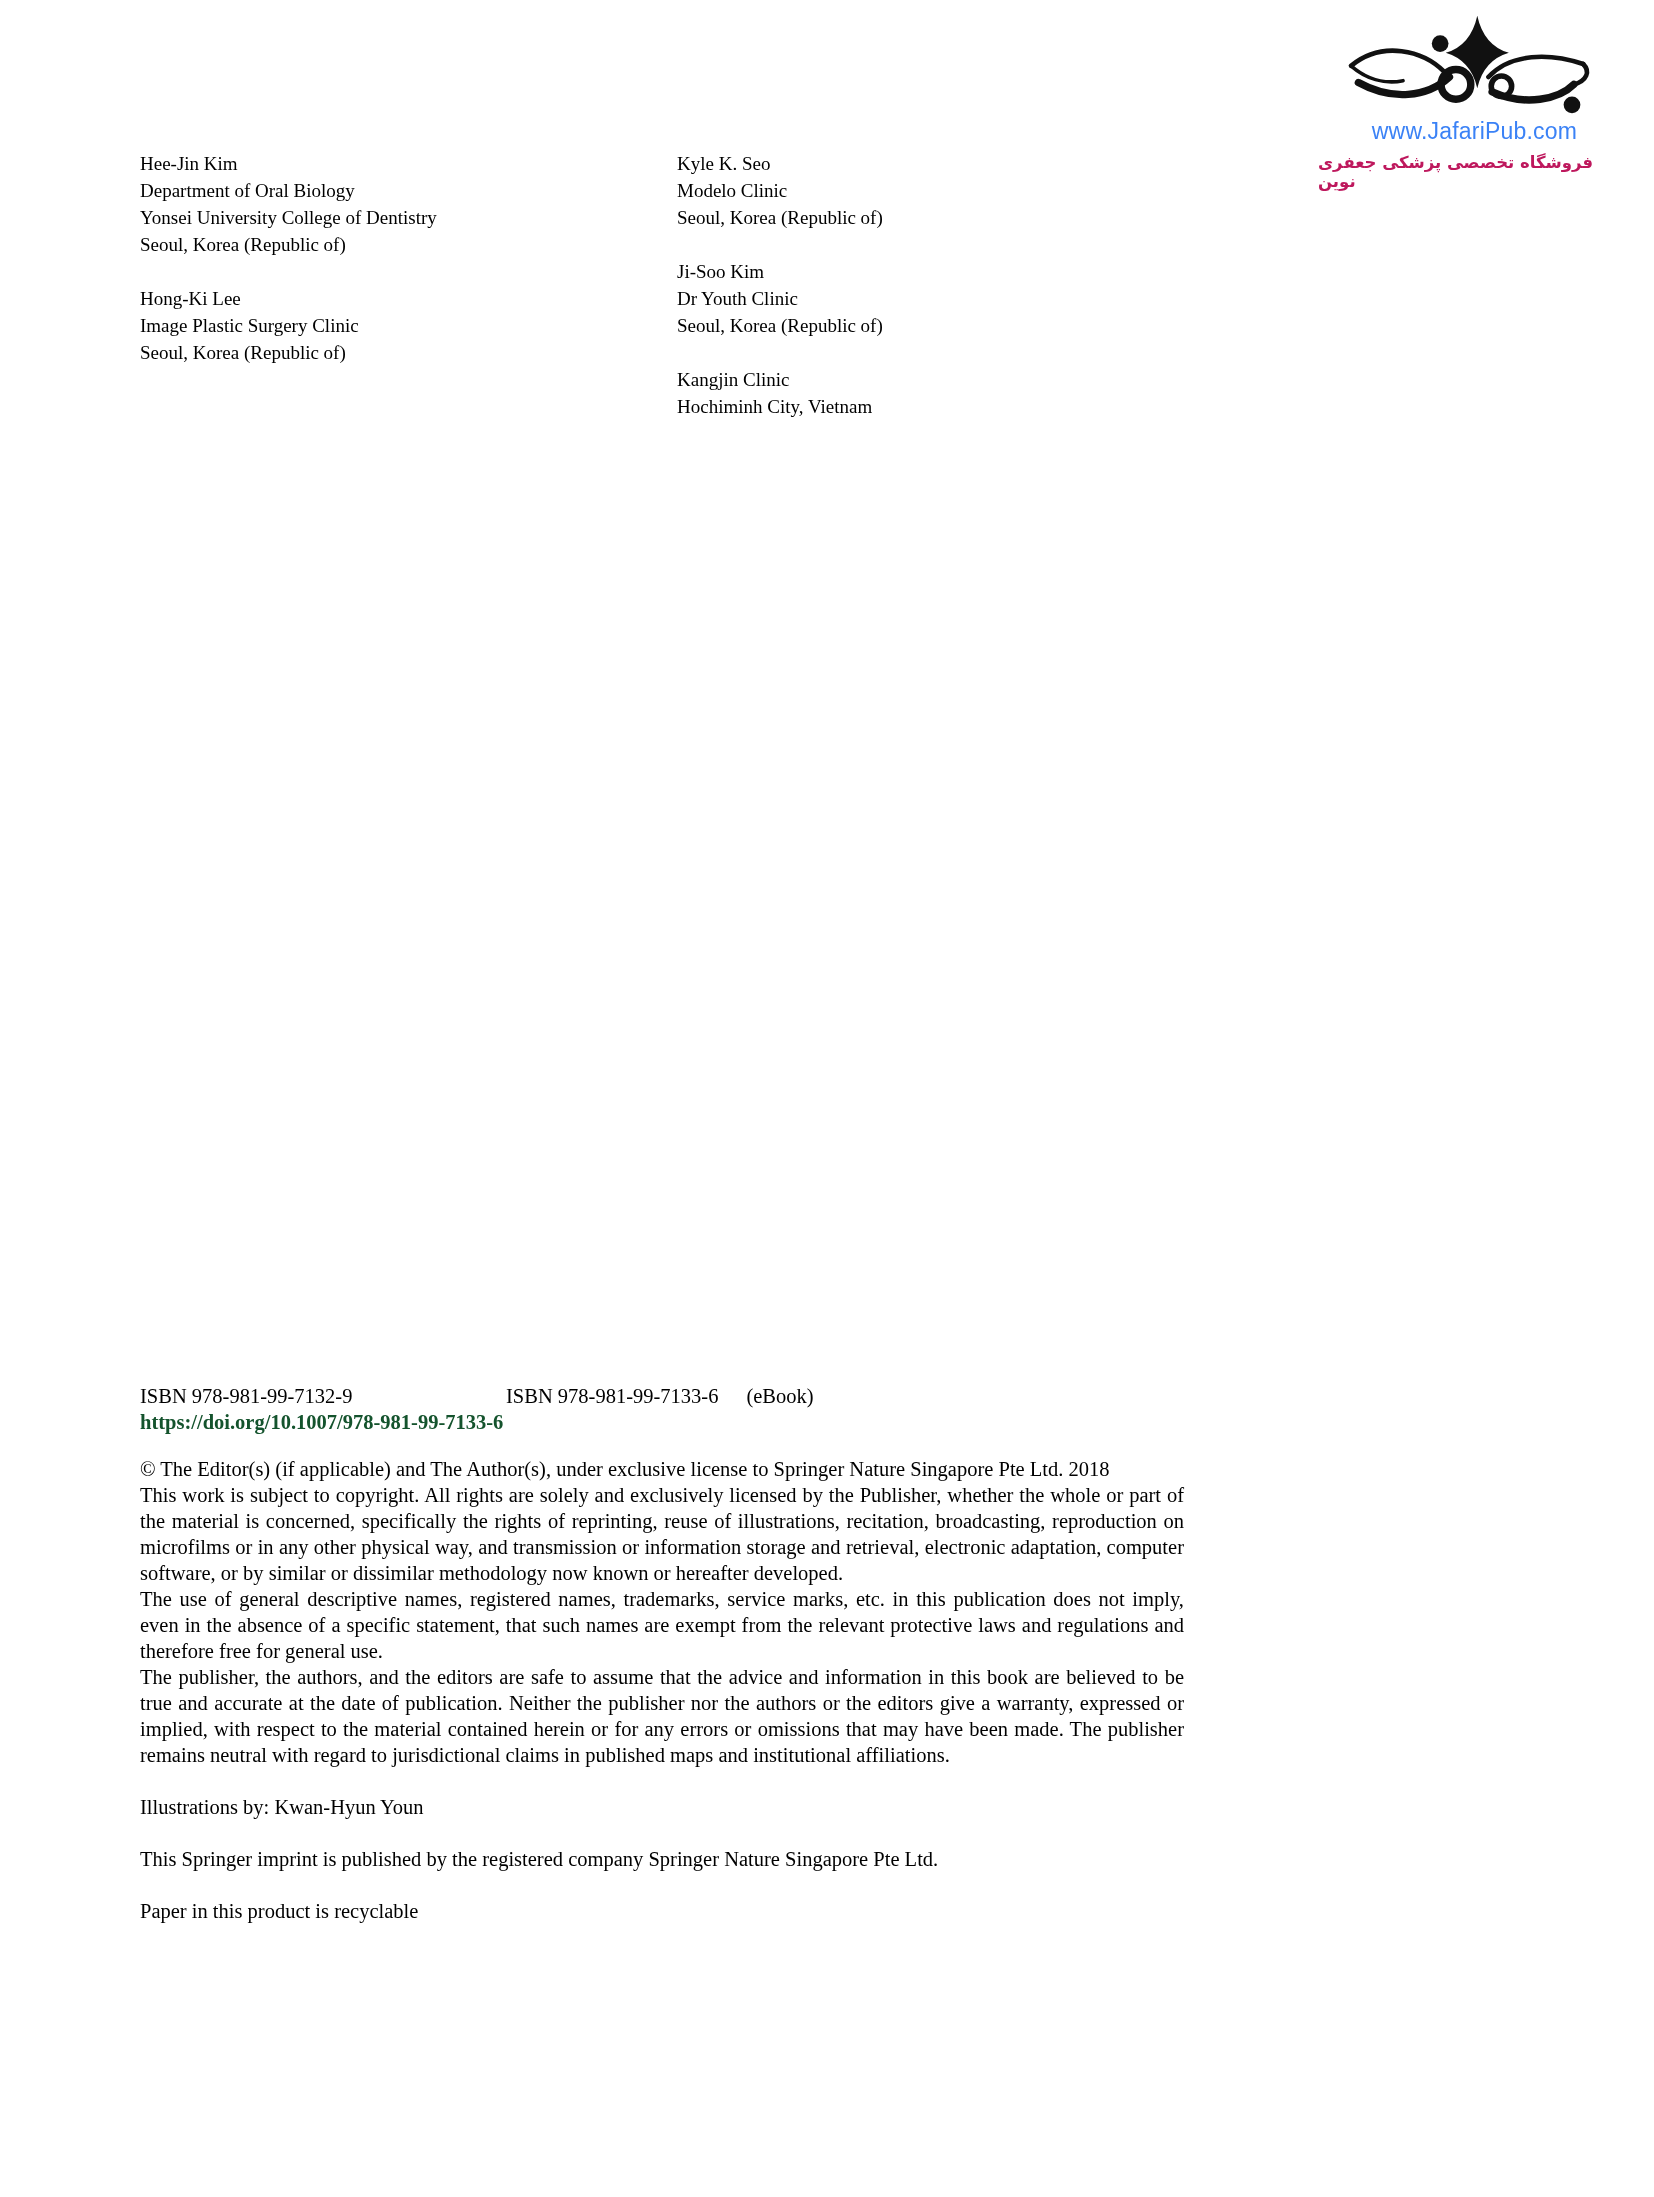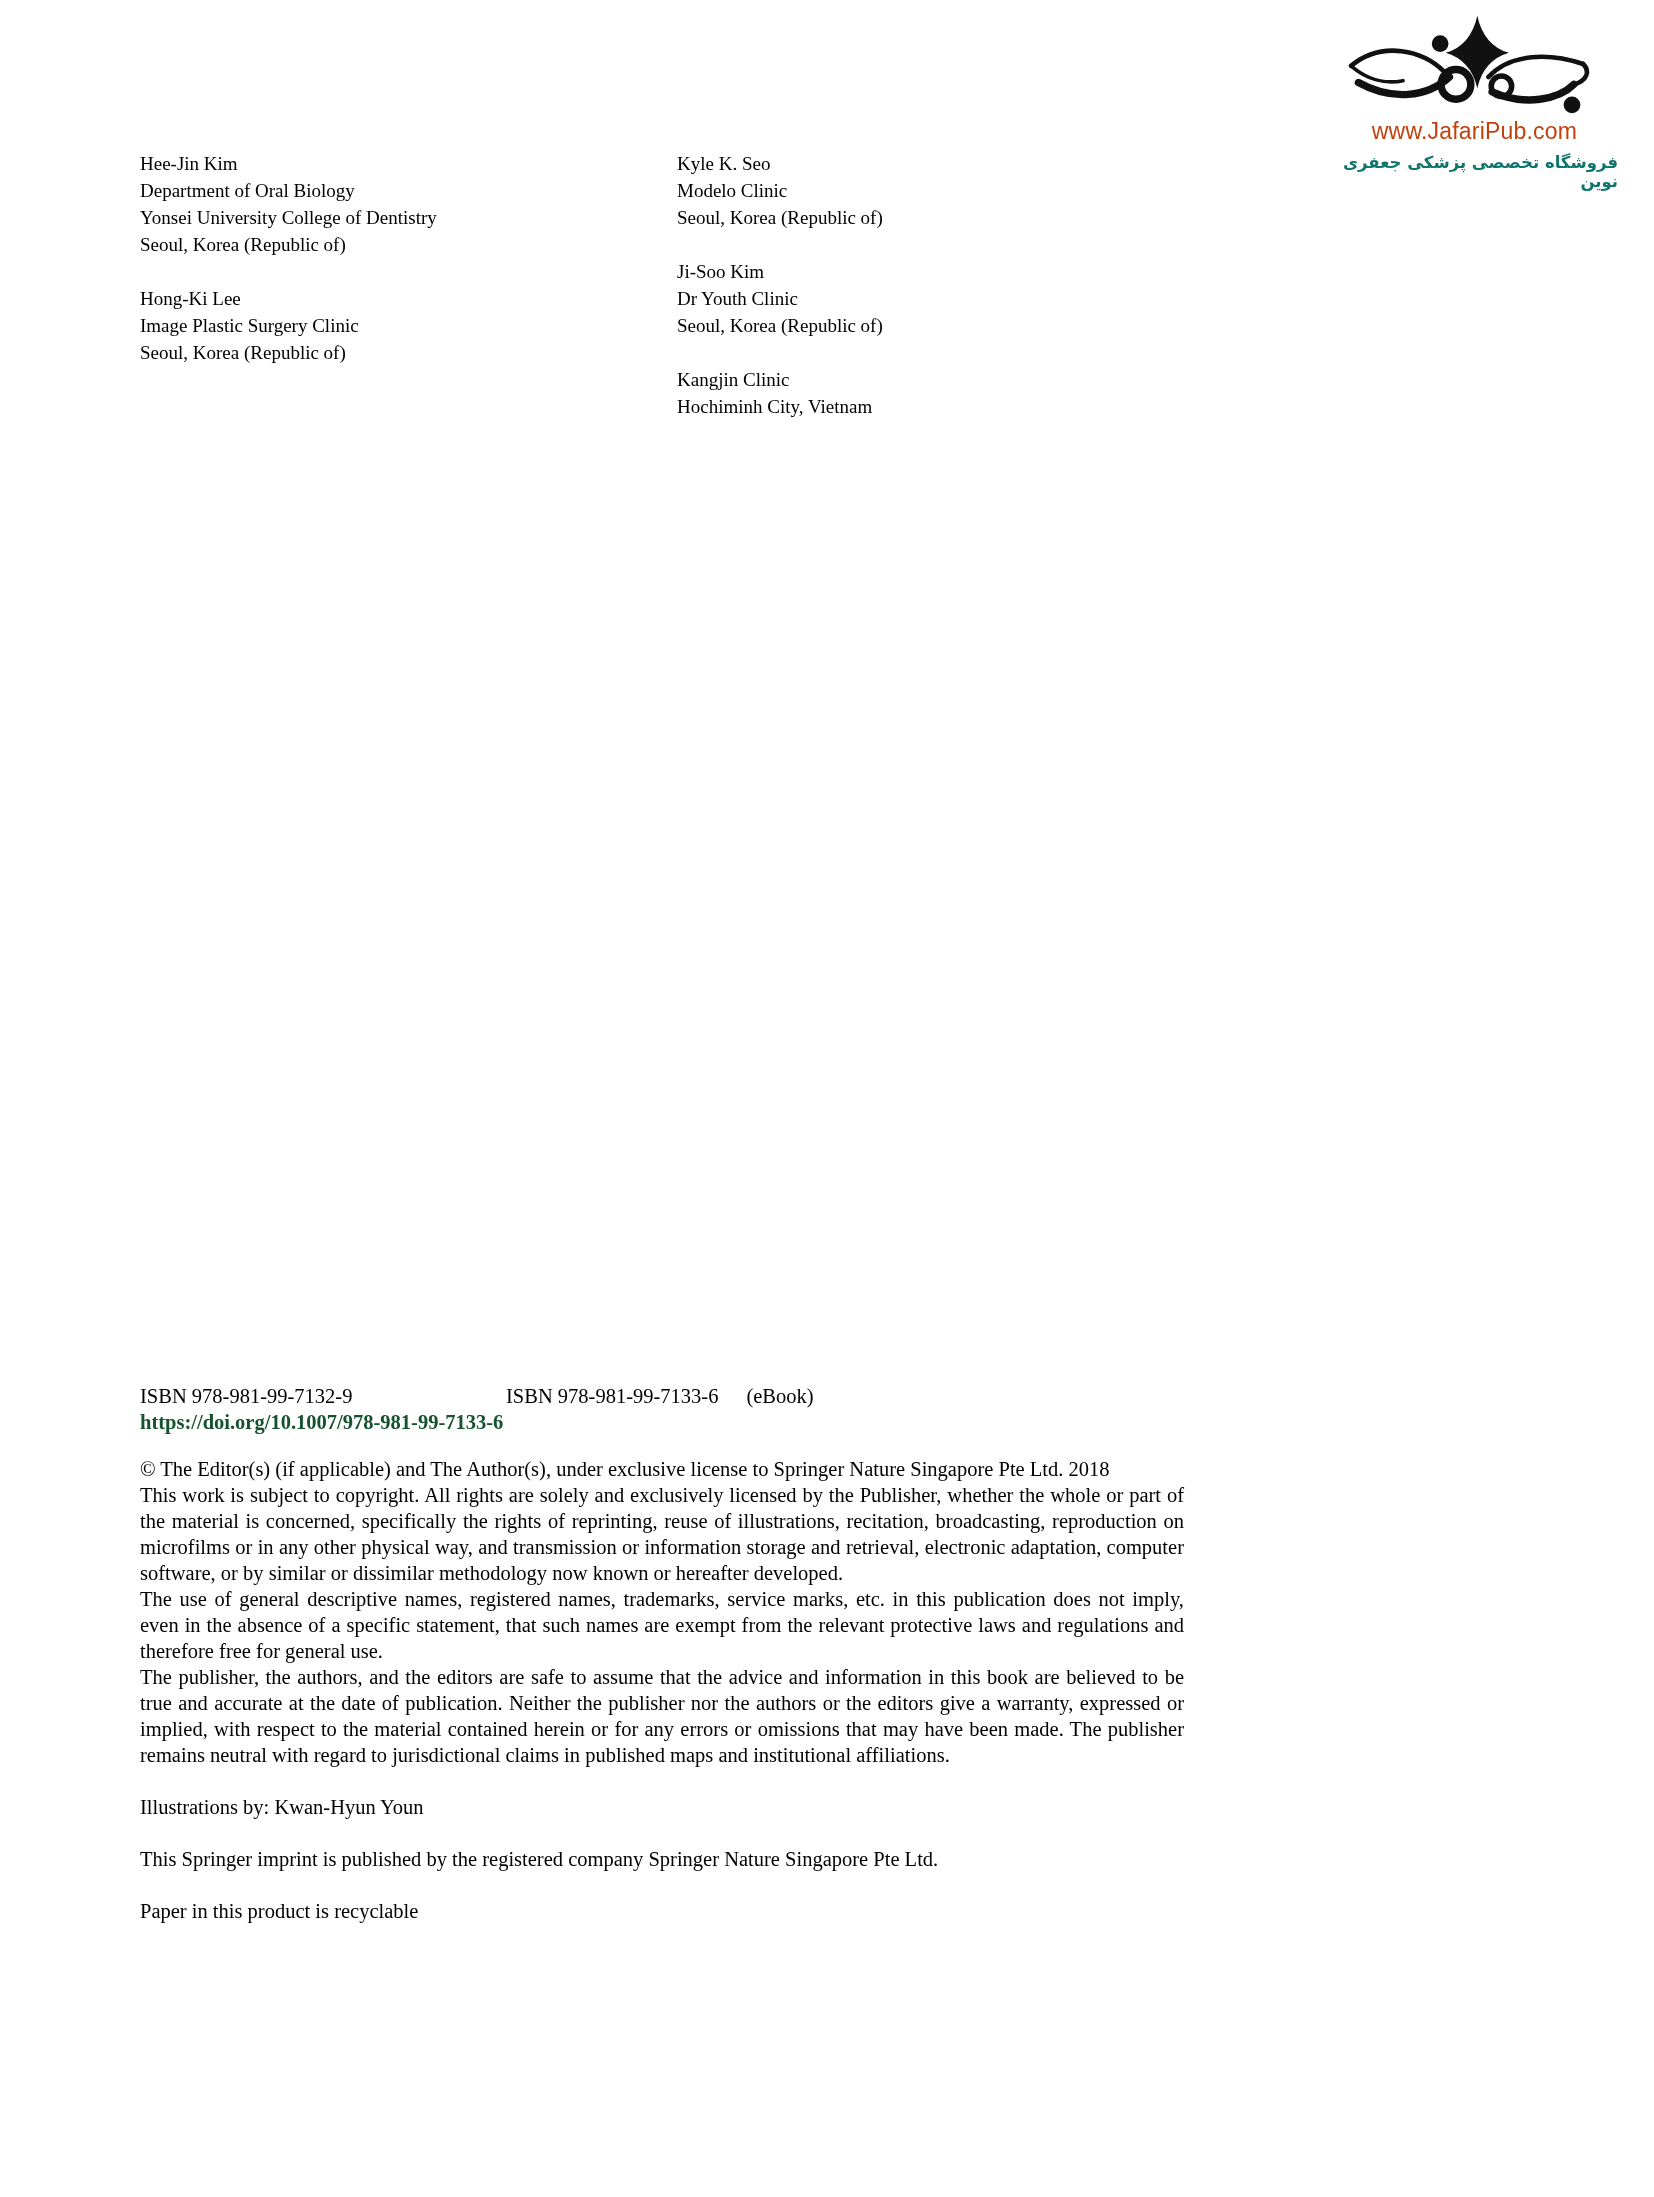--- a/index.html
+++ b/index.html
@@ -13,29 +13,29 @@
   .page { position: absolute; inset: 0; background: #ffffff; }
 
   
   .logo-block {
     position: absolute; top: 12px; right: 36px; width: 300px;
     display: flex; flex-direction: column; align-items: center;
   }
   .logo-mark { width: 262px; height: 104px; }
   .logo-url {
     font-family: "Liberation Sans", "DejaVu Sans", sans-serif;
-    font-size: 23px; color: #c2410c; letter-spacing: 0.2px;
+    font-size: 23px; color: #3b82f6; letter-spacing: 0.2px;
     margin-top: 2px;
     margin-left: 13px;
   }
   .logo-tagline {
     direction: rtl;
     font-family: "DejaVu Sans", sans-serif;
-    font-size: 16.5px; font-weight: bold; color: #0f766e;
-    margin-top: 8px; width: 100%; text-align: right;
+    font-size: 16.5px; font-weight: bold; color: #be185d;
+    margin-top: 8px; width: 100%; text-align: left;
   }
 
   
   .contributors { position: absolute; top: 150px; left: 140px; width: 1100px; }
   .contrib-col { position: absolute; top: 0; }
   .contrib-col.left { left: 0; width: 470px; }
   .contrib-col.right { left: 537px; width: 420px; }
   .contrib-block { margin-bottom: 27px; }
   .contrib-block div {
     font-size: 19px; line-height: 27px; white-space: nowrap;

